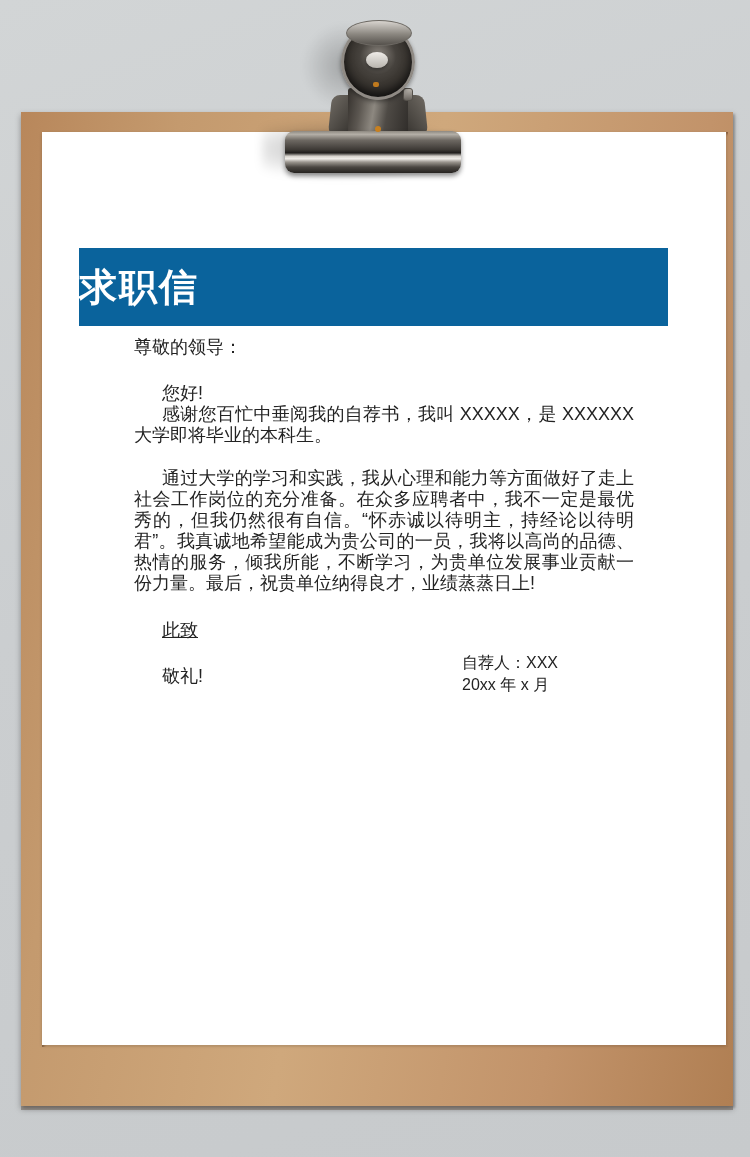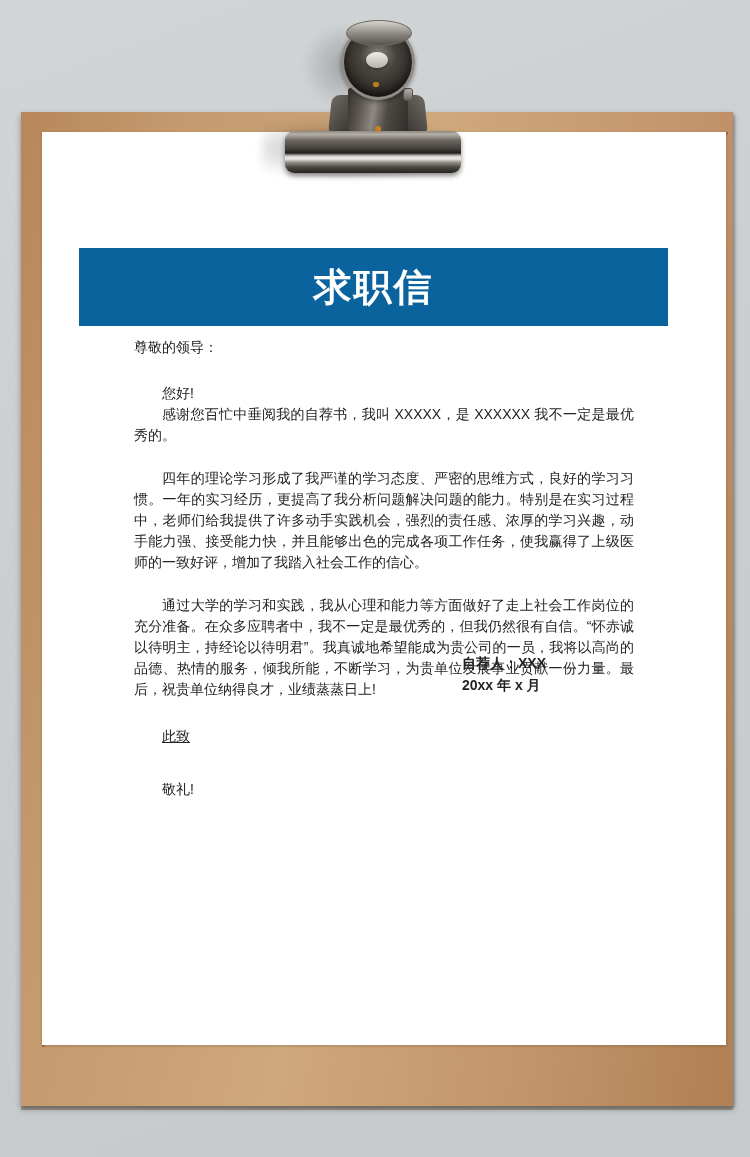--- a/index.html
+++ b/index.html
@@ -36,47 +36,46 @@
     width:684px; height:913px;
     background:#ffffff;
     box-shadow:0 1px 3px rgba(0,0,0,.18);
   }
 
   
   .title-banner{
     position:absolute; left:37px; top:116px;
     width:589px; height:78px;
     background:#0a639c;
-    display:flex; align-items:center; justify-content:center;
+    display:flex; align-items:center; justify-content:flex-start;
   }
   .title-banner .title-text{
     font-family:"DejaVu Serif","Liberation Serif",serif;
     font-weight:700; font-size:38px; color:#ffffff;
     letter-spacing:2px; line-height:1;
   }
 
   
   .letter{
     position:absolute; left:92px; top:205px;
     width:500px;
-    font-size:14px; color:#232323; line-height:21px;
+    font-size:18px; color:#232323; line-height:21px;
     text-align:justify;
   }
   .salutation{ margin-bottom:25px; }
   .greeting{ text-indent:28px; }
   .lead{ text-indent:28px; margin-bottom:22px; }
   .para{ text-indent:28px; margin-bottom:22px; }
-  .closing-1{ text-indent:28px; margin-top:26px; margin-bottom:32px;text-decoration:underline; }
+  .closing-1{ text-indent:28px; margin-top:26px; margin-bottom:25px;text-decoration:underline; }
   .closing-2{ text-indent:28px; }
 
   .signature{
     position:absolute; left:420px; top:520px;
-    font-size:14px; color:#232323; line-height:22px;
+    font-size:16px; color:#232323; line-height:22px;
     white-space:nowrap;
-    font-weight:bold;
   }
 
   
   .clip{ position:absolute; left:0; top:0; width:750px; height:200px; pointer-events:none; }
   .clip-shadow{
     position:absolute; left:262px; top:118px; width:200px; height:62px;
     background:radial-gradient(ellipse at 40% 50%, rgba(0,0,0,.30), rgba(0,0,0,0) 70%);
     filter:blur(4px);
   }
   .clip-head-shadow{
@@ -154,22 +153,21 @@
 
 <div class="paper">
 
   <div class="title-banner">
     <span class="title-text">求职信</span>
   </div>
 
   <div class="letter">
     <div class="salutation">尊敬的领导：</div>
     <div class="greeting">您好!</div>
-    <div class="lead">感谢您百忙中垂阅我的自荐书，我叫 XXXXX，是 XXXXXX 我不一定是最优秀的。</div>
-    <div class="para">四年的理论学习形成了我严谨的学习态度、严密的思维方式，良好的学习习惯。一年的实习经历，更提高了我分析问题解决问题的能力。特别是在实习过程中，老师们给我提供了许多动手实践机会，强烈的责任感、浓厚的学习兴趣，动手能力强、接受能力快，并且能够出色的完成各项工作任务，使我赢得了上级医师的一致好评，增加了我踏入社会工作的信心。</div>
+    <div class="lead">感谢您百忙中垂阅我的自荐书，我叫 XXXXX，是 XXXXXX 大学即将毕业的本科生。</div>
     <div class="para">通过大学的学习和实践，我从心理和能力等方面做好了走上社会工作岗位的充分准备。在众多应聘者中，我不一定是最优秀的，但我仍然很有自信。“怀赤诚以待明主，持经论以待明君”。我真诚地希望能成为贵公司的一员，我将以高尚的品德、热情的服务，倾我所能，不断学习，为贵单位发展事业贡献一份力量。最后，祝贵单位纳得良才，业绩蒸蒸日上!</div>
     <div class="closing-1">此致</div>
     <div class="closing-2">敬礼!</div>
   </div>
 
   <div class="signature">
     <div>自荐人：XXX</div>
     <div>20xx 年 x 月</div>
   </div>
 

